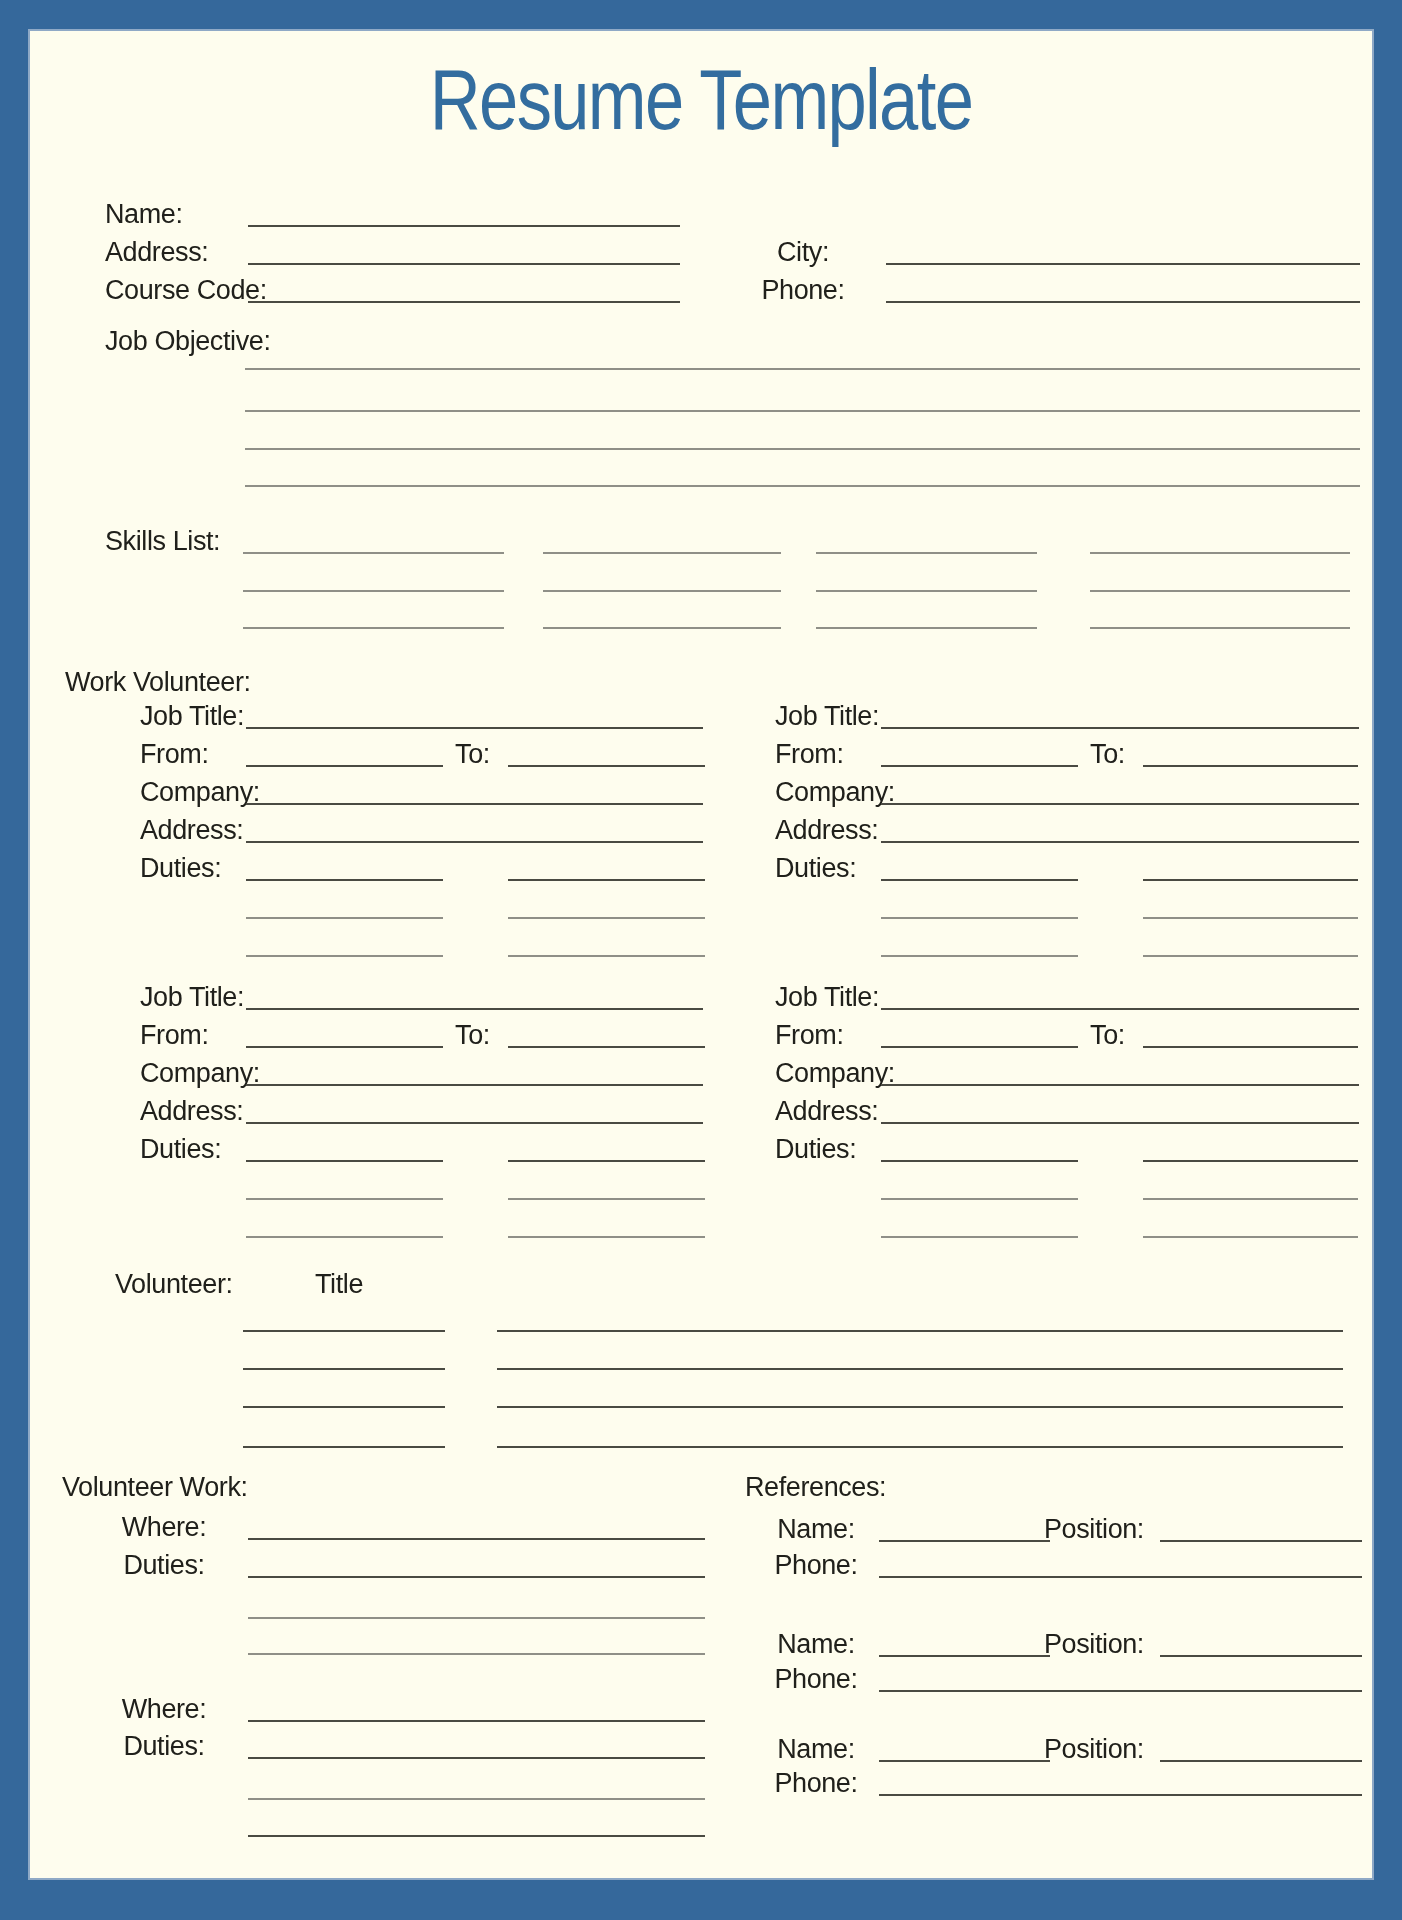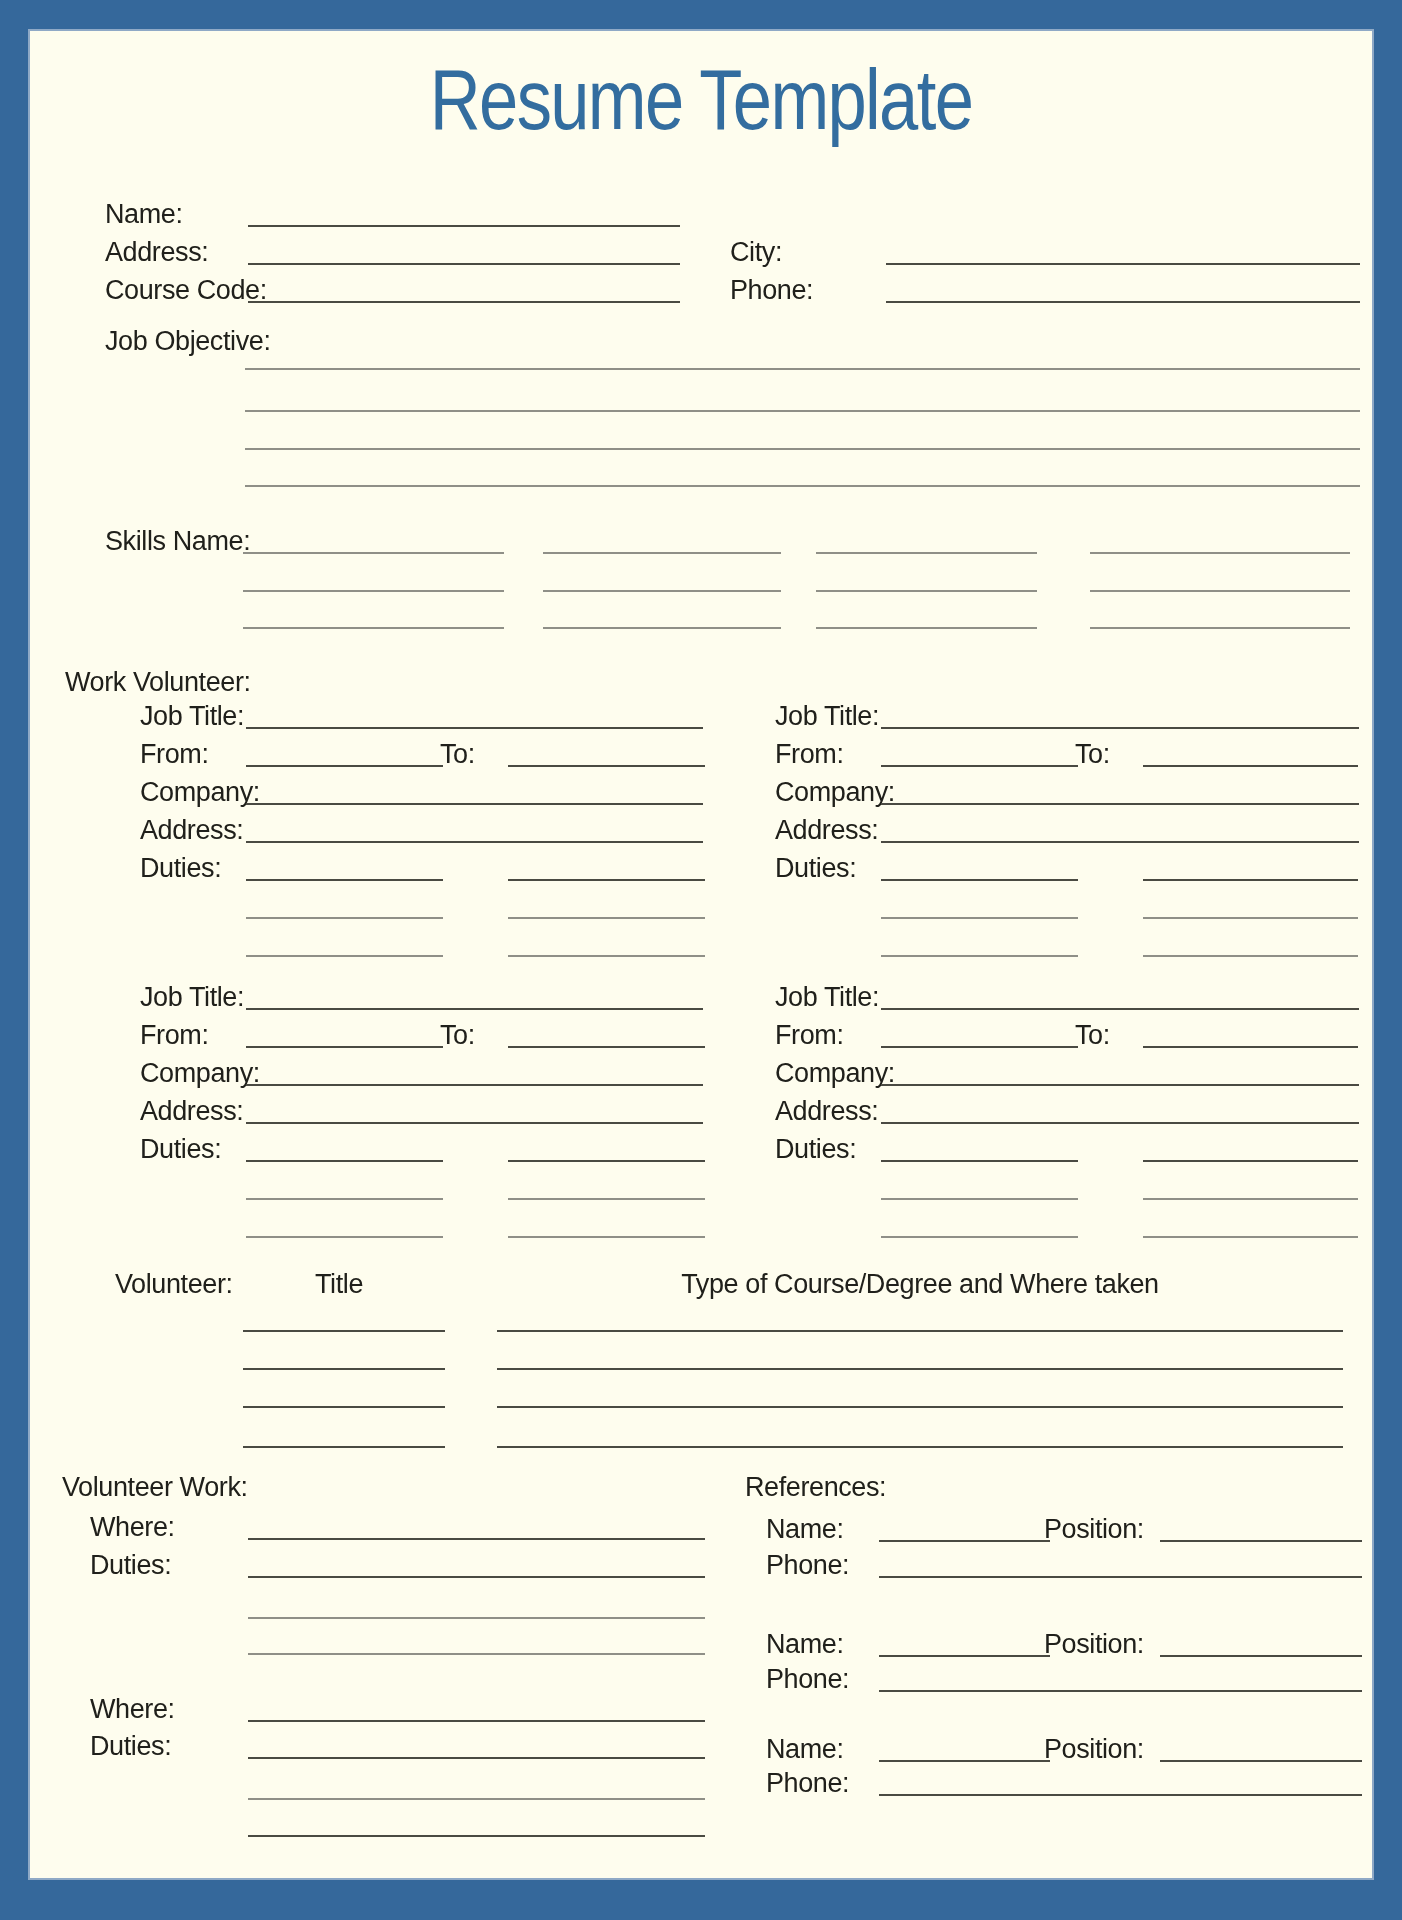--- a/index.html
+++ b/index.html
@@ -29,21 +29,21 @@
     white-space:nowrap;
   }
   .lbl {
     position:absolute;
     font-size:27px;
     line-height:28px;
     color:#20201B;
     letter-spacing:-0.4px;
     white-space:nowrap;
   }
-  .lbl.r { text-align:left; }
+  .lbl.r { text-align:center; }
   .ln {
     position:absolute;
     height:2px;
     background:#4A4A42;
   }
   .ln.lt { background:#8F8F87; }
   .job-block { position:absolute; width:590px; height:260px; }
   .job-block .lbl { left:0; }
   .jb-full { left:106px; width:457px; }
   .jb-c1   { left:106px; width:197px; }
@@ -71,21 +71,21 @@
     <span class="ln" style="left:218px;top:270px;width:432px"></span>
     <span class="lbl r" style="left:700px;top:245px;width:146px">Phone:</span>
     <span class="ln" style="left:856px;top:270px;width:474px"></span>
 
     <span class="lbl" style="left:75px;top:296px">Job Objective:</span>
     <span class="ln lt" style="left:215px;top:337px;width:1115px"></span>
     <span class="ln lt" style="left:215px;top:379px;width:1115px"></span>
     <span class="ln lt" style="left:215px;top:417px;width:1115px"></span>
     <span class="ln lt" style="left:215px;top:454px;width:1115px"></span>
 
-    <span class="lbl" style="left:75px;top:496px">Skills Name:</span>
+    <span class="lbl" style="left:75px;top:496px">Skills List:</span>
     <span class="ln lt" style="left:213px;top:521px;width:261px"></span>
     <span class="ln lt" style="left:513px;top:521px;width:238px"></span>
     <span class="ln lt" style="left:786px;top:521px;width:221px"></span>
     <span class="ln lt" style="left:1060px;top:521px;width:260px"></span>
     <span class="ln lt" style="left:213px;top:559px;width:261px"></span>
     <span class="ln lt" style="left:513px;top:559px;width:238px"></span>
     <span class="ln lt" style="left:786px;top:559px;width:221px"></span>
     <span class="ln lt" style="left:1060px;top:559px;width:260px"></span>
     <span class="ln lt" style="left:213px;top:596px;width:261px"></span>
     <span class="ln lt" style="left:513px;top:596px;width:238px"></span>
@@ -169,21 +169,20 @@
       <span class="ln jb-c1" style="top:177px"></span>
       <span class="ln jb-c2" style="top:177px"></span>
       <span class="ln lt jb-c1" style="top:215px"></span>
       <span class="ln lt jb-c2" style="top:215px"></span>
       <span class="ln lt jb-c1" style="top:253px"></span>
       <span class="ln lt jb-c2" style="top:253px"></span>
     </div>
 
     <span class="lbl" style="left:85px;top:1239px">Volunteer:</span>
     <span class="lbl" style="left:285px;top:1239px">Title</span>
-    <span class="lbl" style="left:467px;top:1239px;width:846px;text-align:center">Type of Course/Degree and Where taken</span>
 
     <span class="ln" style="left:213px;top:1299px;width:202px"></span>
     <span class="ln" style="left:467px;top:1299px;width:846px"></span>
     <span class="ln" style="left:213px;top:1337px;width:202px"></span>
     <span class="ln" style="left:467px;top:1337px;width:846px"></span>
     <span class="ln" style="left:213px;top:1375px;width:202px"></span>
     <span class="ln" style="left:467px;top:1375px;width:846px"></span>
     <span class="ln" style="left:213px;top:1415px;width:202px"></span>
     <span class="ln" style="left:467px;top:1415px;width:846px"></span>
 

